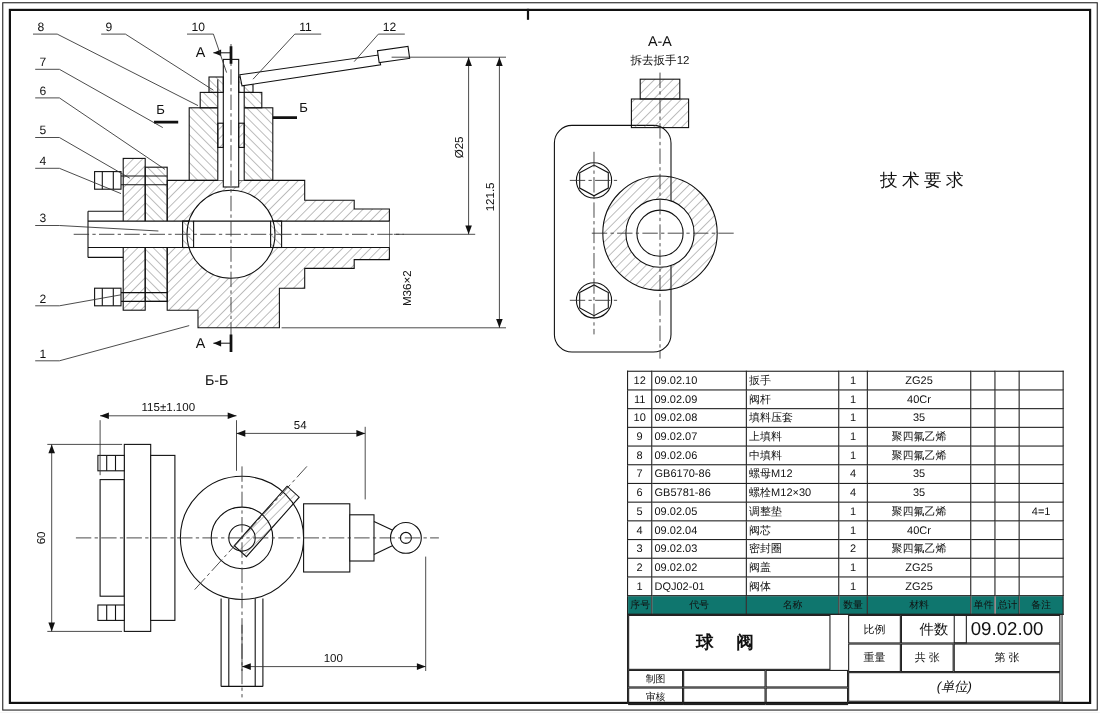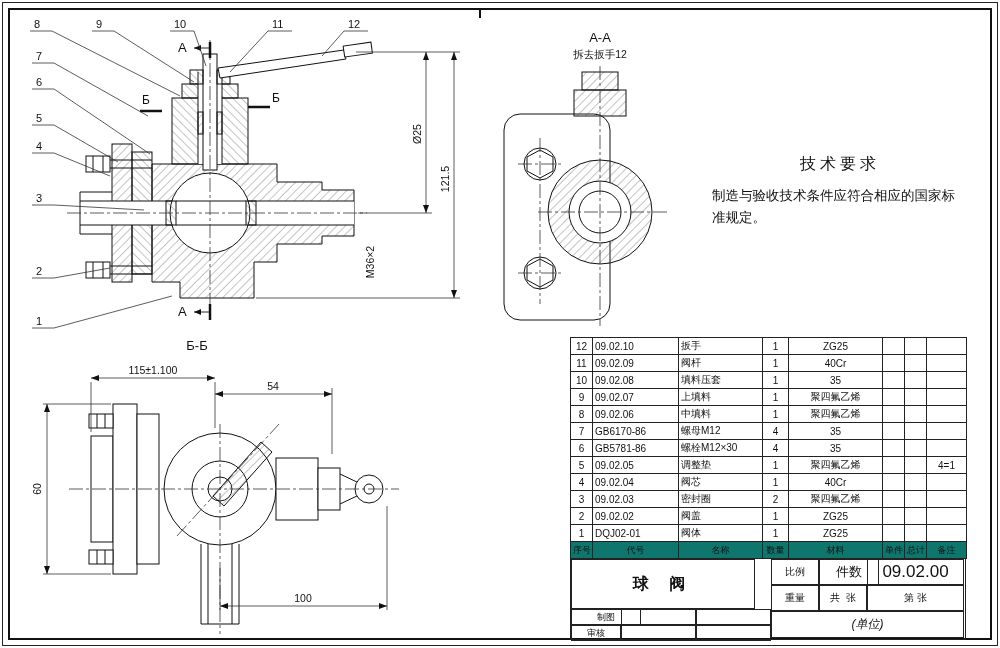--- a/index.html
+++ b/index.html
@@ -273,21 +273,20 @@
       <polygon fill="#111" stroke="none" points="362,270 354,267 354,273"></polygon>
     </g>
     <text class="t10" text-anchor="middle" x="128" y="38">115±1.100</text>
     <text class="t10" text-anchor="middle" x="248" y="54">54</text>
     <text class="t10" text-anchor="middle" transform="rotate(-90 16 153)" x="16" y="153">60</text>
     <text class="t10" text-anchor="middle" x="278" y="266">100</text>
   </svg>
 
   <div class="tech">
     <div class="tech-title">技术要求</div>
-    <div class="tech-body">制造与验收技术条件应符合相应的国家标准规定。</div>
   </div>
 
   <table class="bom">
     <colgroup>
       <col style="width:22px">
         <col style="width:86px">
         <col style="width:84px">
         <col style="width:26px">
       <col style="width:94px">
         <col style="width:22px">
@@ -424,31 +423,31 @@
         <td>单件</td>
         <td>总计</td>
         <td>备注</td>
       </tr>
     </tbody>
   </table>
 
   <div class="tblock">
     <div class="tb-cell" style="left:0;top:0;width:184px;height:50px;font-size:16px;letter-spacing:8px;font-weight:bold;">球  阀</div>
 
-    <div class="tb-cell" style="left:0;top:50px;width:70px;height:16px;font-size:9px;">制图</div>
+    <div class="tb-cell" style="left:0;top:50px;width:50px;height:16px;font-size:9px;">制图</div>
     <div class="tb-cell" style="left:50px;top:50px;width:75px;height:16px;"></div>
     <div class="tb-cell" style="left:125px;top:50px;width:75px;height:16px;"></div>
 
     <div class="tb-cell" style="left:0;top:66px;width:50px;height:16px;font-size:9px;text-align:right;">审核</div>
     <div class="tb-cell" style="left:50px;top:66px;width:75px;height:16px;"></div>
     <div class="tb-cell" style="left:125px;top:66px;width:75px;height:16px;"></div>
 
     <div class="tb-cell" style="left:200px;top:0;width:48px;height:26px;font-size:10px;">比例</div>
     <div class="tb-cell" style="left:248px;top:0;width:60px;height:26px;font-size:13px;">件数</div>
     <div class="tb-cell" style="left:296px;top:0;width:97px;height:26px;font-size:17px;">09.02.00</div>
 
     <div class="tb-cell" style="left:200px;top:26px;width:48px;height:26px;font-size:10px;">重量</div>
-    <div class="tb-cell" style="left:248px;top:26px;width:48px;height:26px;font-size:10px;font-family:Liberation Mono, monospace;">共 张</div>
+    <div class="tb-cell" style="left:248px;top:26px;width:48px;height:26px;font-size:10px;">共 张</div>
     <div class="tb-cell" style="left:296px;top:26px;width:97px;height:26px;font-size:10px;">第 张</div>
 
     <div class="tb-cell" style="left:200px;top:52px;width:193px;height:27px;font-size:12px;font-style:italic;">(单位)</div>
   </div>
 </div>
 
 </body></html>

